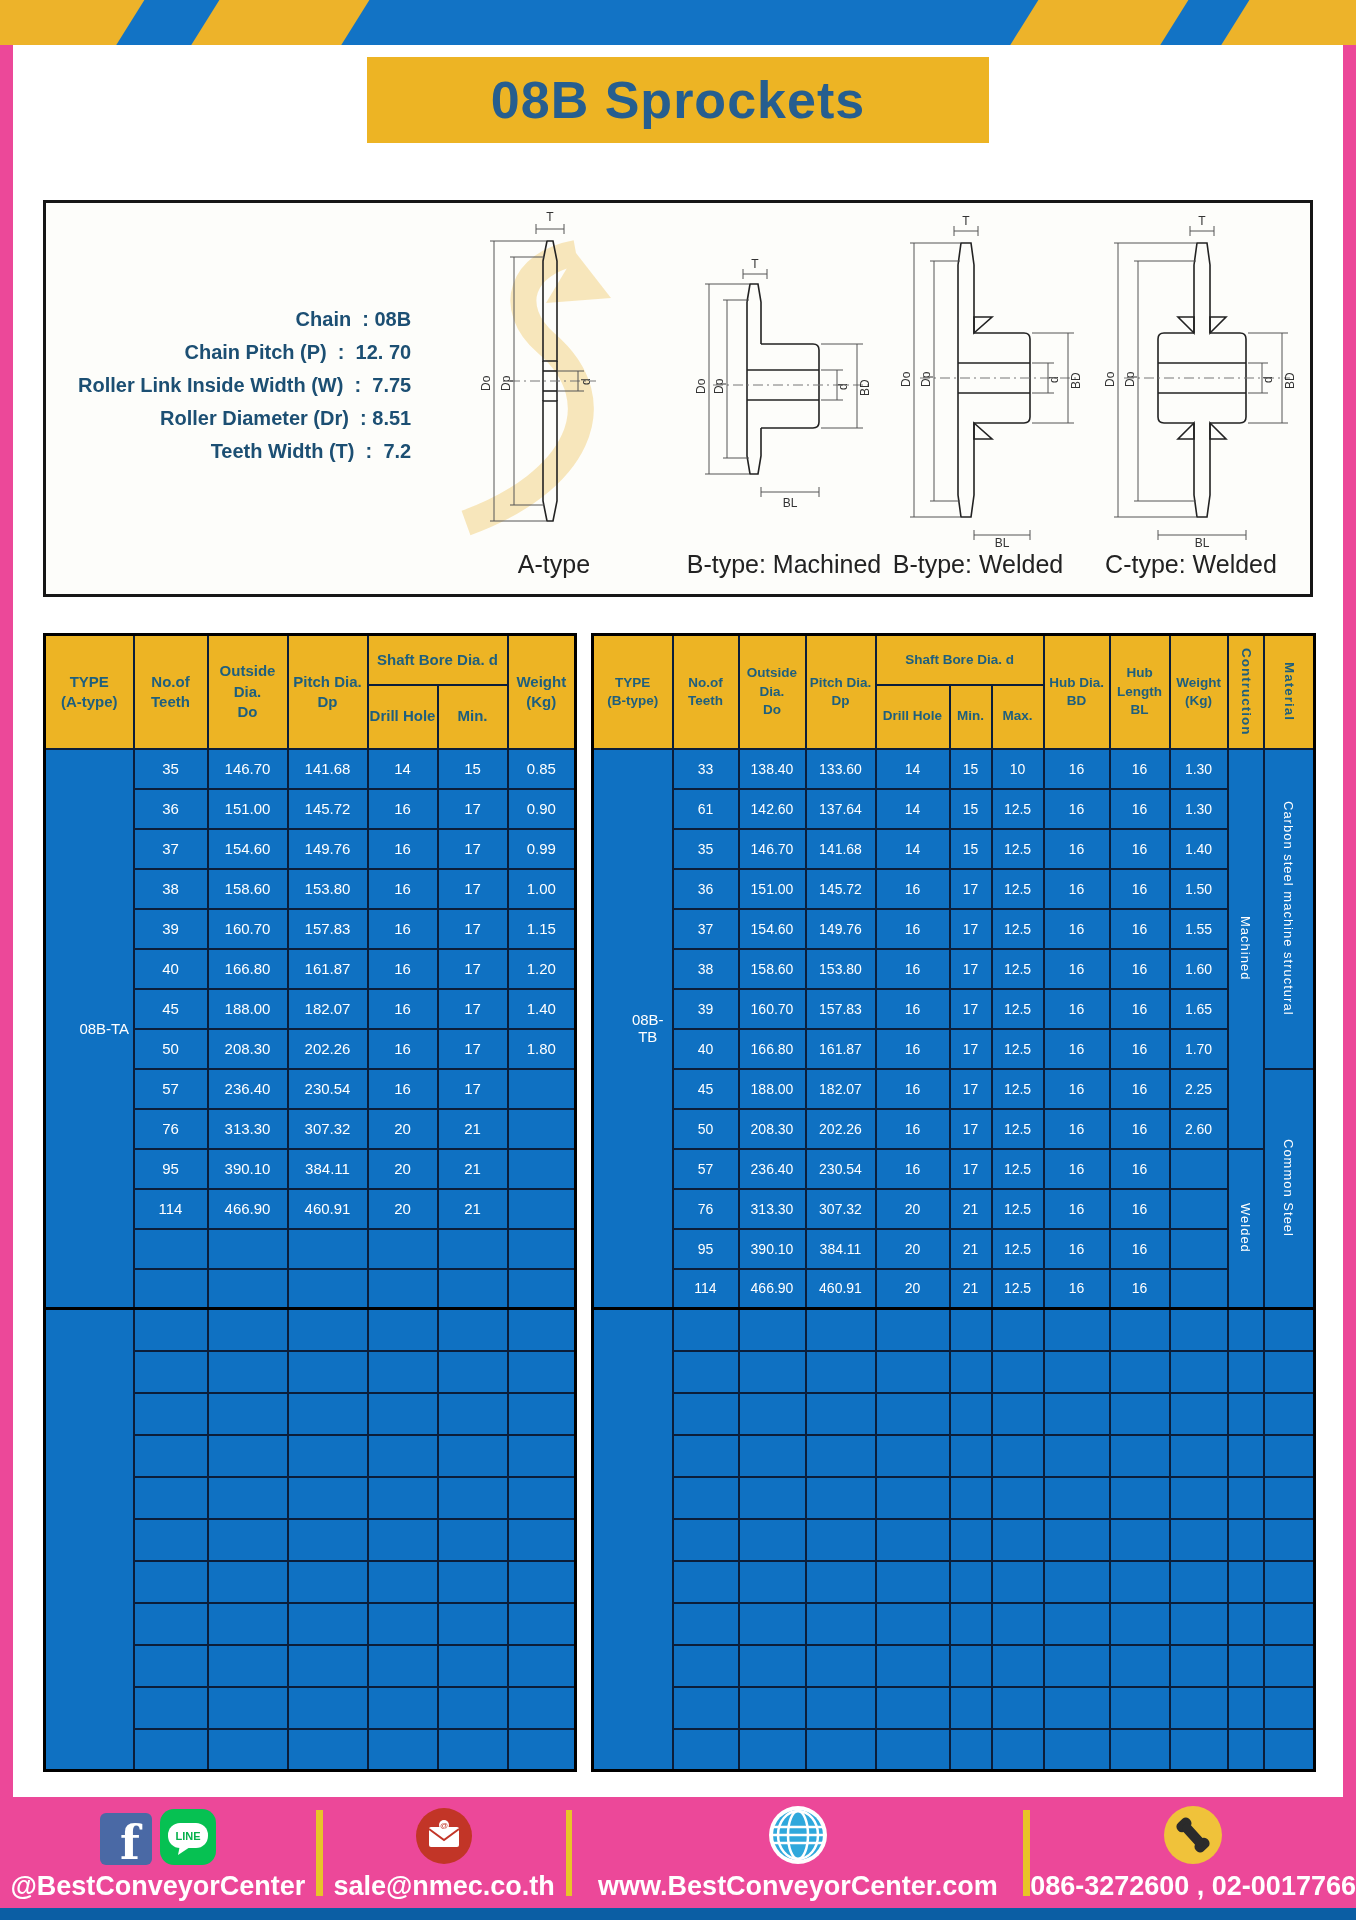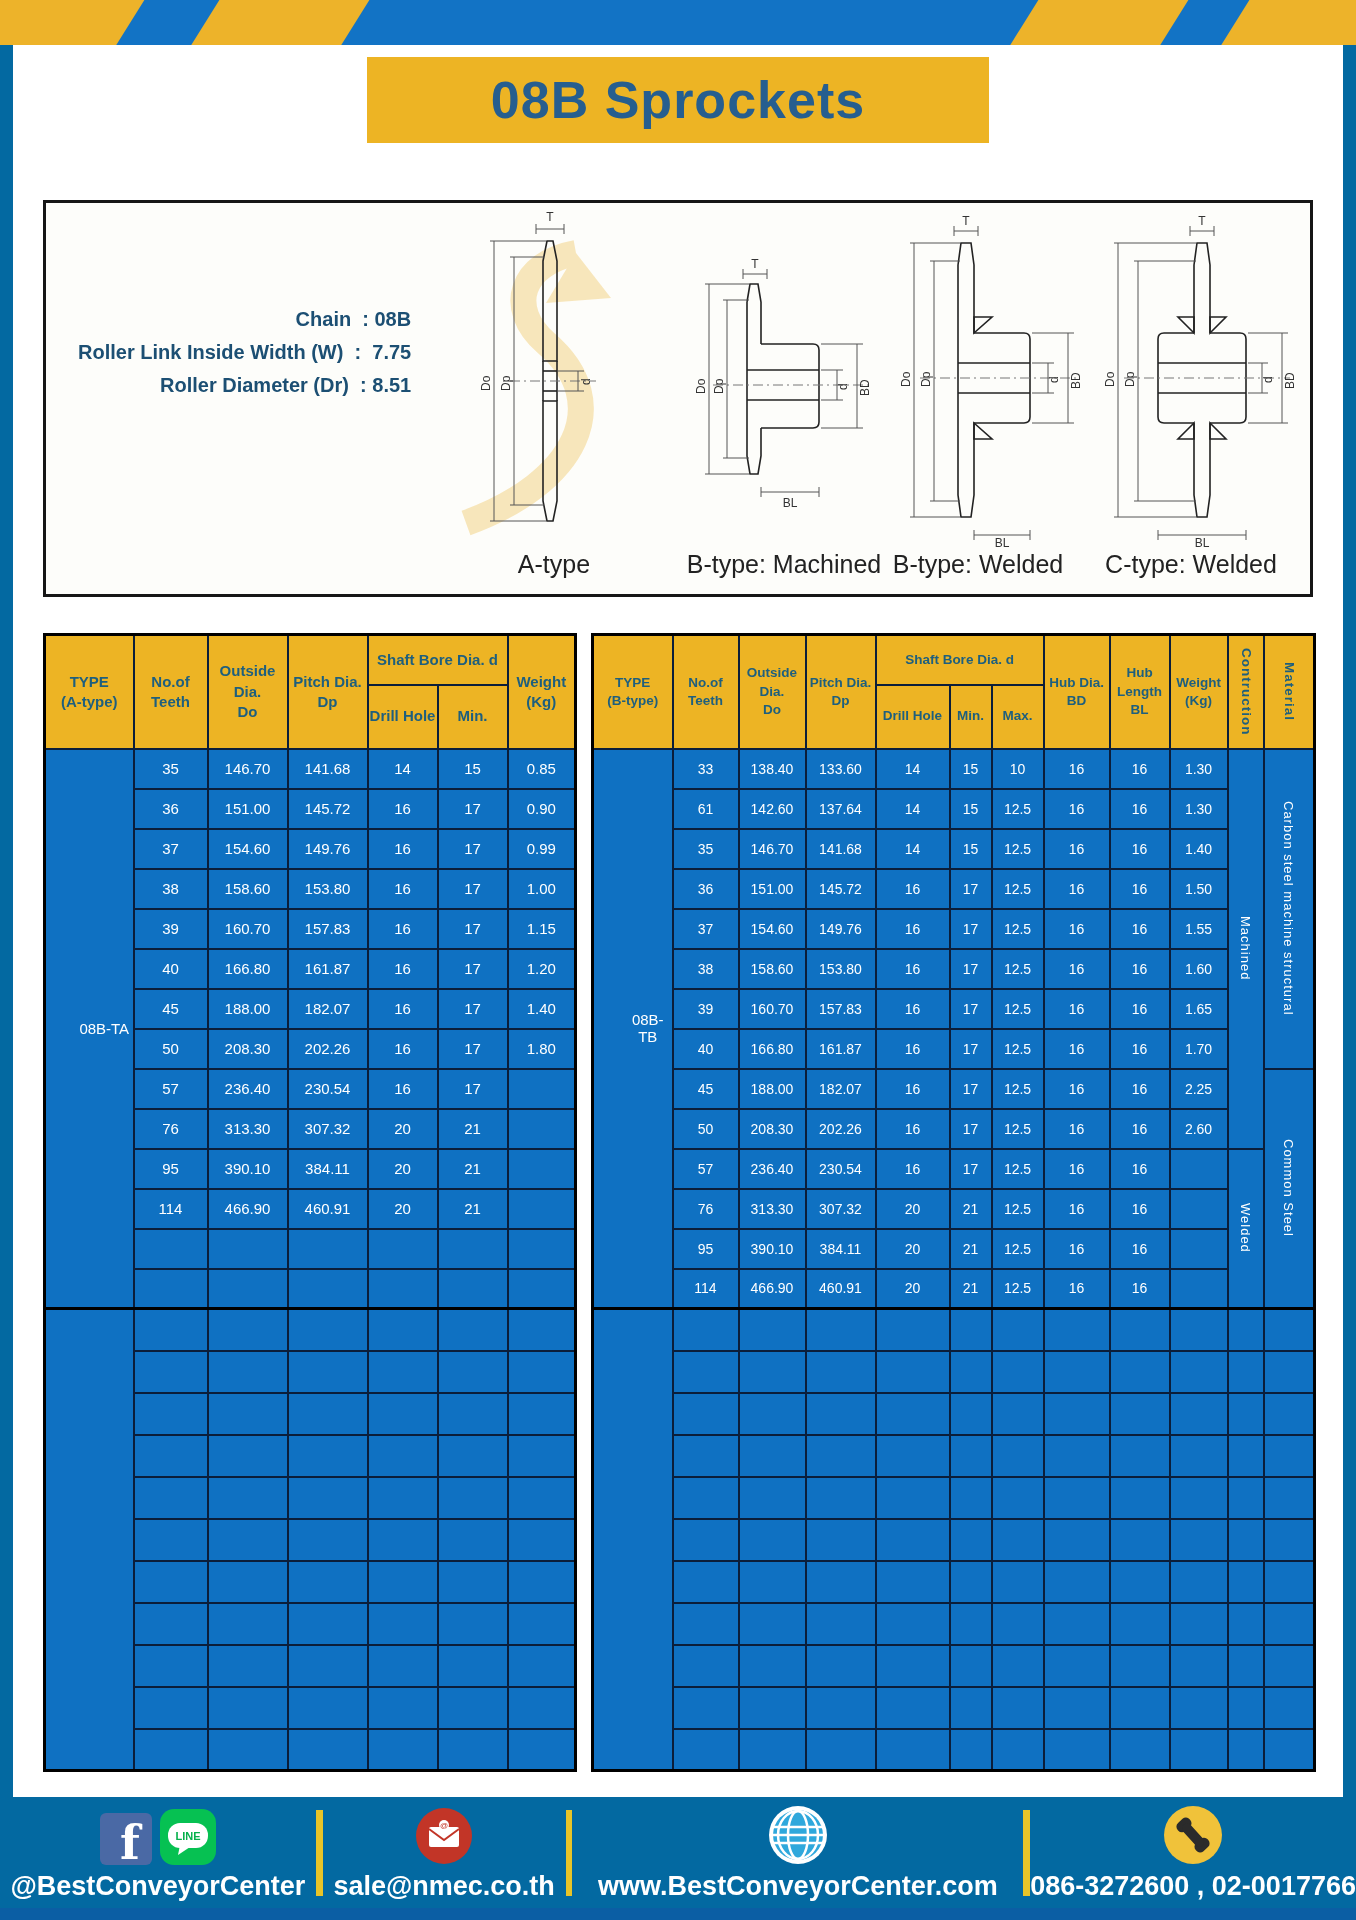--- a/index.html
+++ b/index.html
@@ -1,17 +1,17 @@
 <!DOCTYPE html>
 <html><head>
 <meta charset="utf-8">
 <style>
   html,body{margin:0;padding:0;}
   body{font-family:"Liberation Sans",sans-serif;background:#e8e8e8;}
-  .page{position:relative;width:1356px;height:1920px;background:#0369a1;overflow:hidden;margin:0 auto;}
+  .page{position:relative;width:1356px;height:1920px;background:#ec4899;overflow:hidden;margin:0 auto;}
 
   
   .top-band{position:absolute;left:0;top:0;width:1356px;height:45px;background:#1273C5;overflow:hidden;}
   .stripe{position:absolute;top:-8px;height:62px;background:#EDB32A;transform:skewX(-32deg);}
 
   
   .card{position:absolute;left:13px;top:45px;width:1330px;height:1752px;background:#ffffff;}
 
   .title-box{position:absolute;left:367px;top:57px;width:622px;height:86px;background:#EDB424;
     display:flex;align-items:center;justify-content:center;}
@@ -81,22 +81,24 @@
 
   <div class="diagram-box">
 
     <svg class="wm-swirl" width="230" height="330" viewBox="0 0 230 330">
       <path d="M40 300 C 150 260 190 180 120 120 C 80 85 95 40 150 30" stroke="#F3D488" stroke-width="26" fill="none"></path>
       <path d="M150 30 L185 75 L120 80 Z" fill="#F3D488"></path>
     </svg>
 
     <div class="specs">
       <div><span>Chain</span> &nbsp;: <span>08B</span></div>
+      <div><span>Chain Pitch (P)</span> &nbsp;: &nbsp;<span>12. 70</span></div>
       <div><span>Roller Link Inside Width (W)</span> &nbsp;: &nbsp;<span>7.75</span></div>
       <div><span>Roller Diameter (Dr)</span> &nbsp;: <span>8.51</span></div>
+      <div><span>Teeth Width (T)</span> &nbsp;: &nbsp;<span>7.2</span></div>
     </div>
 
     <svg class="drawing" style="left:420px;top:6px;" width="170" height="340" viewBox="0 0 170 340">
       <text class="dimtxt" x="84" y="12" text-anchor="middle">T</text>
       <line class="dim" x1="70" y1="20" x2="98" y2="20"></line>
         <line class="dim" x1="70" y1="15" x2="70" y2="25"></line>
         <line class="dim" x1="98" y1="15" x2="98" y2="25"></line>
       <path class="part" d="M77,52 L81,32 L87,32 L91,52 L91,152 L77,152 Z"></path>
       <path class="part" d="M77,192 L91,192 L91,292 L87,312 L81,312 L77,292 Z"></path>
       <line class="part" x1="77" y1="152" x2="77" y2="192"></line>

